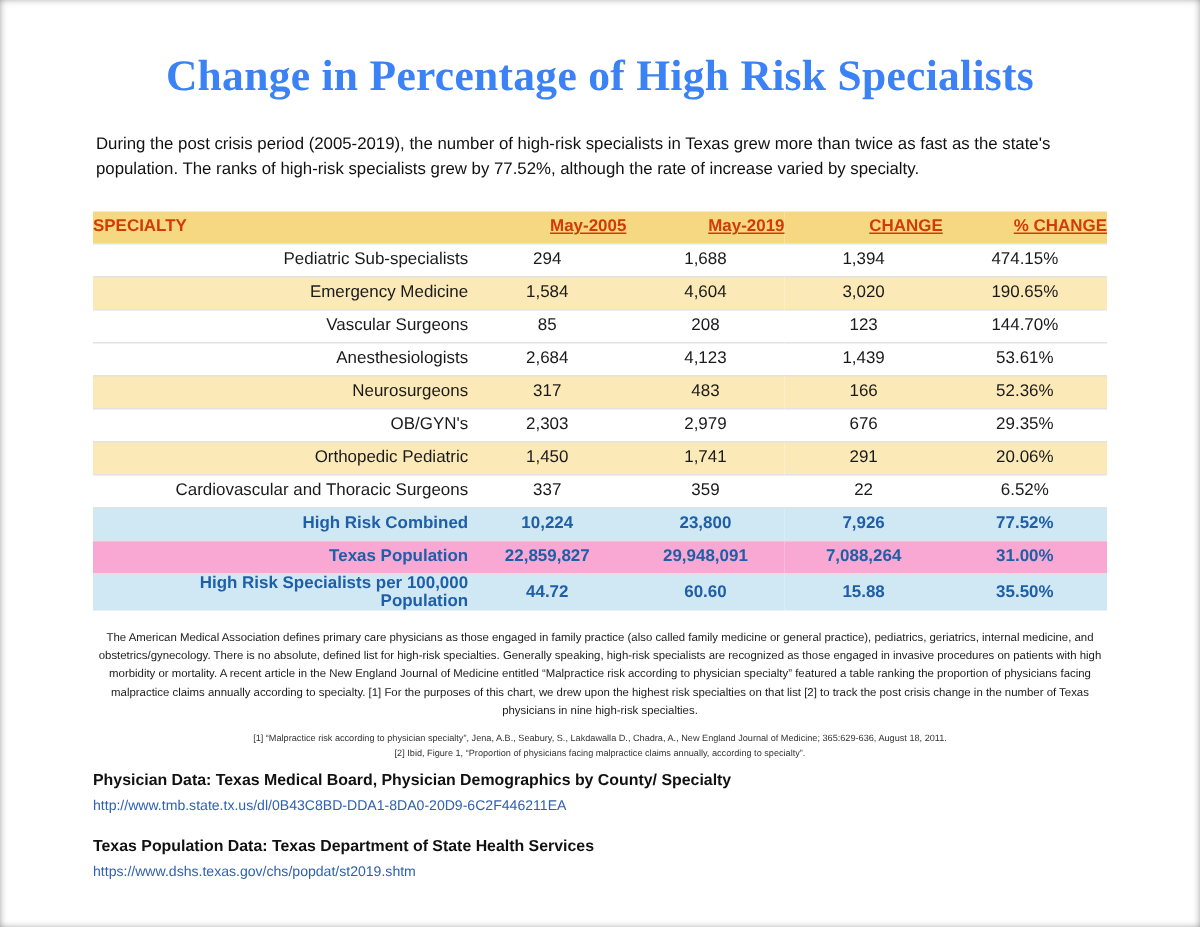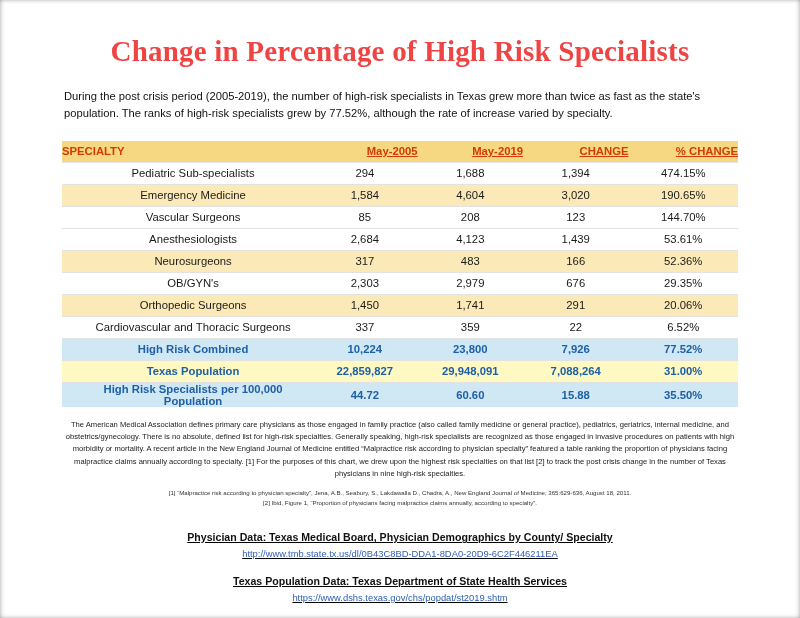--- a/index.html
+++ b/index.html
@@ -23,21 +23,21 @@
                 inset -3px 0 4px -2px rgba(0,0,0,0.22),
                 inset 0 3px 4px -2px rgba(0,0,0,0.14),
                 inset 0 -3px 4px -2px rgba(0,0,0,0.14);
     padding: 0 18px;
   }
 
   .title {
     text-align: center;
     font-family: "Liberation Serif", serif;
     font-weight: bold;
-    color: #ef4444;
+    color: #3b82f6;
     font-size: 29px;
     letter-spacing: 0.2px;
     padding-top: 36px;
     line-height: 1.1;
   }
 
   .subtitle {
     margin: 20px auto 0 auto;
     width: 672px;
     text-align: left;
@@ -72,32 +72,32 @@
     background: #f7d882;
     color: #d23b06;
     font-weight: bold;
     font-size: 11.4px;
     height: 24px;
     border-bottom: 1px solid #eccf7c;
   }
   thead th.spec { text-align: left; }
   thead th.num  { text-align: right; text-decoration: underline; }
 
-  tbody td.spec { text-align: center; padding-left: 12px; color: #1a1a1a; }
+  tbody td.spec { text-align: right; padding-left: 12px; color: #1a1a1a; }
   tbody td.num  { text-align: center; color: #1a1a1a; }
 
   tbody tr.alt td { background: #fbe9b7; }
   tbody tr.plain td { background: #ffffff; }
 
   tbody tr.summary td {
     color: #1f5fa8;
     font-weight: bold;
   }
   tbody tr.sum-a td { background: #cfe8f3; }
-  tbody tr.sum-b td { background: #fef9c3; }
+  tbody tr.sum-b td { background: #f9a8d4; }
   tbody tr.summary td.spec { font-weight: bold; }
   tbody tr.last td { border-bottom: none; }
 
   
   .footnote {
     margin: 12px auto 0 auto;
     width: 676px;
     text-align: center;
     font-size: 7.6px;
     line-height: 1.62;
@@ -107,24 +107,22 @@
     margin: 8px auto 0 auto;
     width: 676px;
     text-align: center;
     font-size: 6.1px;
     line-height: 1.65;
     color: #333333;
   }
   .citations div { white-space: nowrap; }
 
   .sources {
-    margin: 22px auto 0 auto;
-    width: 676px;
-    text-align: center;
-    text-decoration: underline;
+    margin: 5px auto 0 auto;
+    width: 676px;
   }
   .src-block { margin-bottom: 13px; }
   .src-title {
     font-size: 10.6px;
     font-weight: bold;
     color: #111111;
     line-height: 1.5;
   }
   .src-link {
     font-size: 9.4px;
@@ -199,21 +197,21 @@
           <td class="num">52.36%</td>
         </tr>
         <tr class="plain">
           <td class="spec">OB/GYN's</td>
           <td class="num">2,303</td>
           <td class="num">2,979</td>
           <td class="num">676</td>
           <td class="num">29.35%</td>
         </tr>
         <tr class="alt">
-          <td class="spec">Orthopedic Surgeons</td>
+          <td class="spec">Orthopedic Pediatric</td>
           <td class="num">1,450</td>
           <td class="num">1,741</td>
           <td class="num">291</td>
           <td class="num">20.06%</td>
         </tr>
         <tr class="plain">
           <td class="spec">Cardiovascular and Thoracic Surgeons</td>
           <td class="num">337</td>
           <td class="num">359</td>
           <td class="num">22</td>

